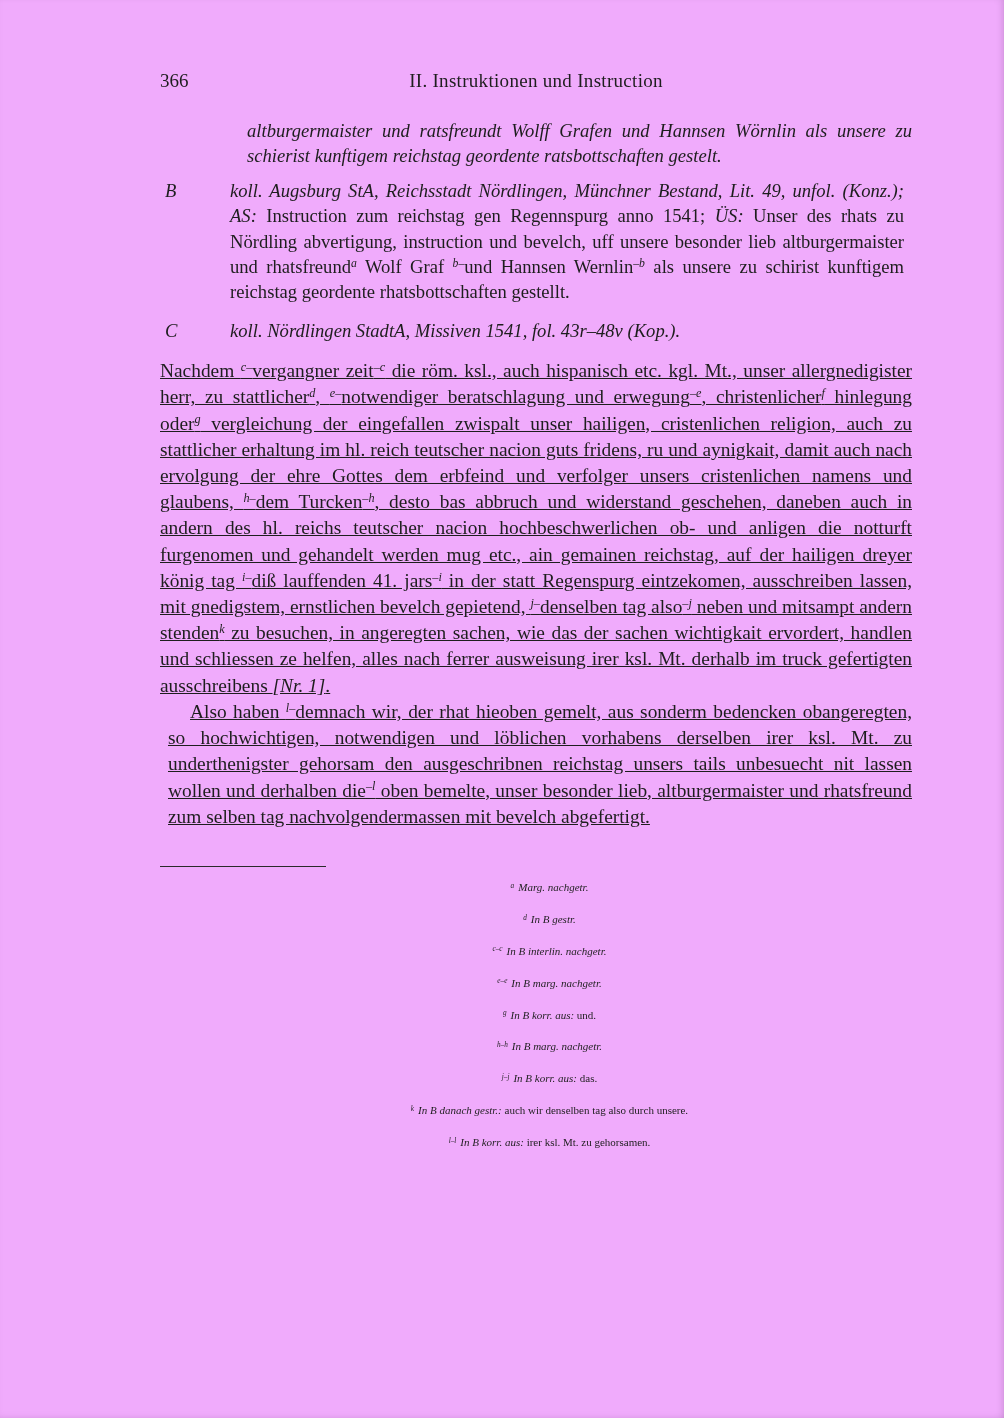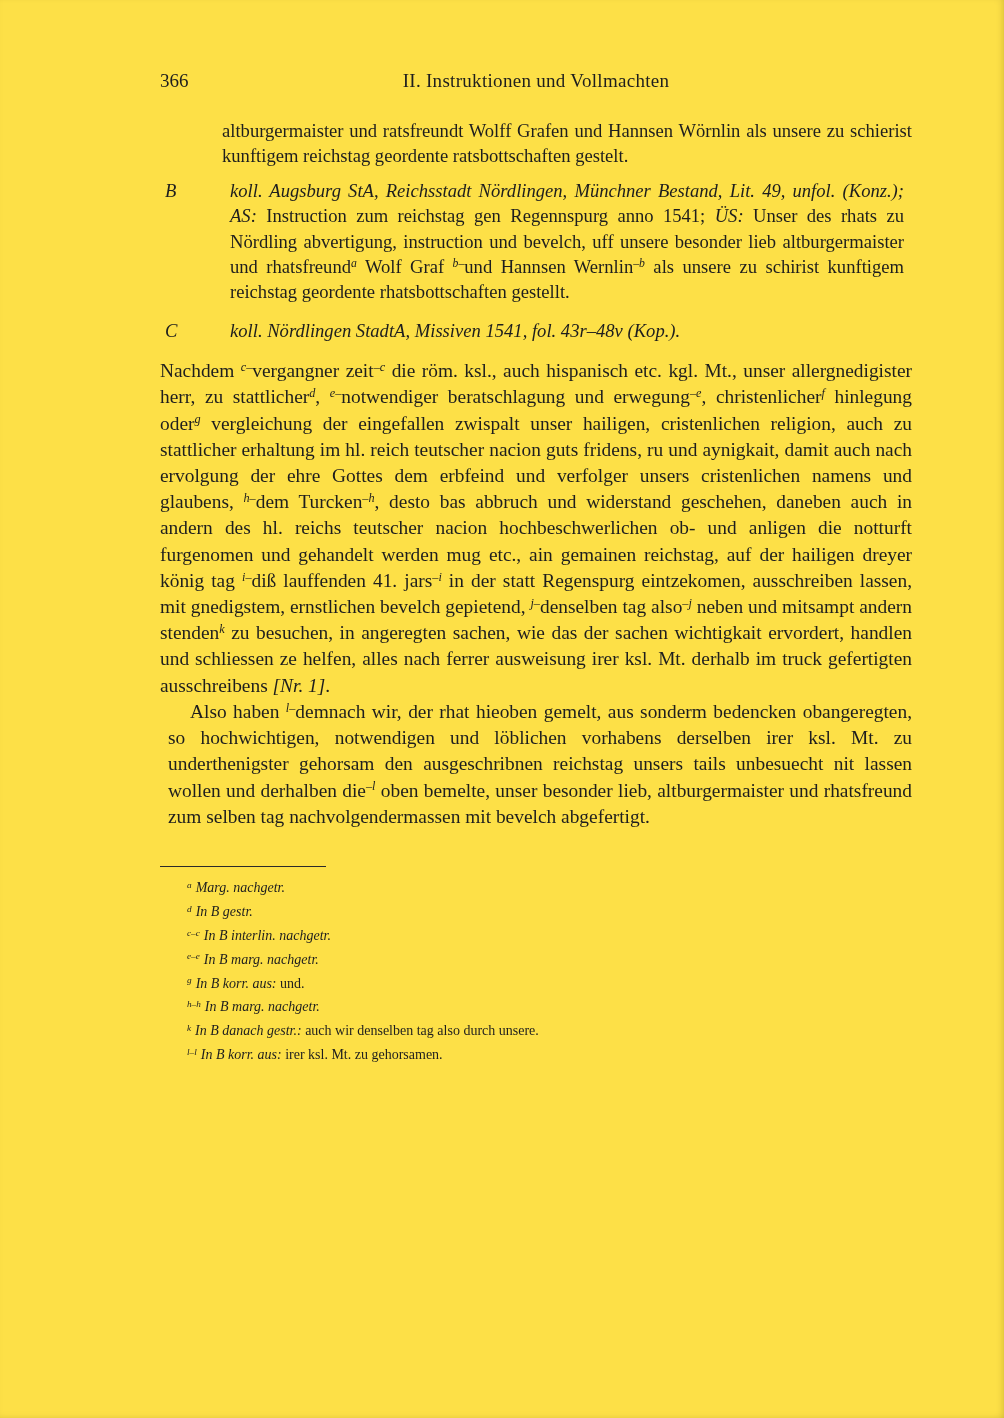--- a/index.html
+++ b/index.html
@@ -2,76 +2,76 @@
 <html><head>
 <meta charset="utf-8">
 <style>
   html, body { margin: 0; padding: 0; background: #ffffff; }
   .page {
     position: relative;
     width: 1004px;
     height: 1418px;
     box-sizing: border-box;
     padding: 70px 92px 1px 160px;
-    background: #fde047;
+    background: #f0abfc;
     color: #1e1e1e;
     font-family: "Liberation Serif", "DejaVu Serif", serif;
     overflow: hidden;
     box-shadow: inset -5px 0 8px -5px rgba(0,0,0,0.18), inset 0 -4px 8px -5px rgba(0,0,0,0.10);
   }
 
   
   .running-header { position: relative; height: 24px; margin-bottom: 24px; font-size: 19px; }
   .page-num { position: absolute; left: 0; top: 0; }
   .head-title { display: block; text-align: center; letter-spacing: 0.3px; }
 
   
   .witness-block { font-size: 18.6px; line-height: 25.4px; }
-  .witness-cont { margin: 0 0 9px 62px; text-align: justify; }
+  .witness-cont { margin: 0 0 9px 87px; text-align: justify; font-style: italic; }
   .witness-entry { position: relative; margin: 0 0 13px 62px; }
   .witness-entry:last-child { margin-bottom: 15px; }
   .witness-label { position: absolute; left: -57px; top: 0; font-style: italic; }
   .witness-text { margin: 8px; text-align: justify; }
 
   
   .body-text { margin-top: 13px; font-size: 19.4px; line-height: 26.2px; }
-  .body-para { margin: 0; text-align: justify; }
+  .body-para { margin: 0; text-align: justify; text-decoration: underline; }
   .body-para.indent { text-indent: 22px; margin-left: 8px; }
 
   
   .seg-i { font-style: italic; }
   .seg-s {
     font-style: italic;
     font-size: 0.63em;
     position: relative;
     top: -0.52em;
     line-height: 0;
   }
 
   
   .footnotes { margin-top: 36px; }
   .fn-rule { width: 166px; border-top: 1.4px solid #2a2a2a; margin-bottom: 9px; }
-  .fn-row { margin: 0; padding-left: 27px; font-size: 14px; line-height: 23.9px; }
+  .fn-row { margin: 8px; padding-left: 27px; font-size: 11px; line-height: 23.9px; text-align: center; }
   .fn-marker {
     font-style: italic;
     font-size: 0.66em;
     position: relative;
     top: -0.45em;
     line-height: 0;
     margin-right: 4px;
   }
 </style>
 </head>
 <body>
 
 <div class="page">
 
   <header class="running-header">
     <span class="page-num">366</span>
-    <span class="head-title">II. Instruktionen und Vollmachten</span>
+    <span class="head-title">II. Instruktionen und Instruction</span>
   </header>
 
   <section class="witness-block">
     <p class="witness-cont"><span>altburgermaister und ratsfreundt Wolff Grafen und Hannsen Wörnlin als unsere zu schierist kunftigem reichstag geordente ratsbottschaften gestelt.</span></p>
 
     <div class="witness-entry">
       <span class="witness-label">B</span>
       <p class="witness-text"><span class="seg-i">koll. Augsburg StA, Reichsstadt Nördlingen, Münchner Bestand, Lit. 49, unfol. (Konz.); AS: </span><span>Instruction zum reichstag gen Regennspurg anno 1541; </span><span class="seg-i">ÜS: </span><span>Unser des rhats zu Nördling abvertigung, instruction und bevelch, uff unsere besonder lieb altburgermaister und rhatsfreund</span><span class="seg-s">a</span><span> Wolf Graf </span><span class="seg-s">b–</span><span>und Hannsen Wernlin</span><span class="seg-s">–b</span><span> als unsere zu schirist kunftigem reichstag geordente rhatsbottschaften gestellt.</span></p>
     </div>
 
@@ -88,18 +88,19 @@
 
   <footer class="footnotes">
     <div class="fn-rule"></div>
     <div>
         <p class="fn-row"><span class="fn-marker">a</span><span class="seg-i">Marg. nachgetr.</span></p>
         <p class="fn-row"><span class="fn-marker">d</span><span class="seg-i">In B gestr.</span></p>
         <p class="fn-row"><span class="fn-marker">c–c</span><span class="seg-i">In B interlin. nachgetr.</span></p>
         <p class="fn-row"><span class="fn-marker">e–e</span><span class="seg-i">In B marg. nachgetr.</span></p>
         <p class="fn-row"><span class="fn-marker">g</span><span class="seg-i">In B korr. aus:</span><span> und.</span></p>
         <p class="fn-row"><span class="fn-marker">h–h</span><span class="seg-i">In B marg. nachgetr.</span></p>
+        <p class="fn-row"><span class="fn-marker">j–j</span><span class="seg-i">In B korr. aus:</span><span> das.</span></p>
         <p class="fn-row"><span class="fn-marker">k</span><span class="seg-i">In B danach gestr.:</span><span> auch wir denselben tag also durch unsere.</span></p>
         <p class="fn-row"><span class="fn-marker">l–l</span><span class="seg-i">In B korr. aus:</span><span> irer ksl. Mt. zu gehorsamen.</span></p>
       </div>
   </footer>
 
 </div>
 
 </body></html>

